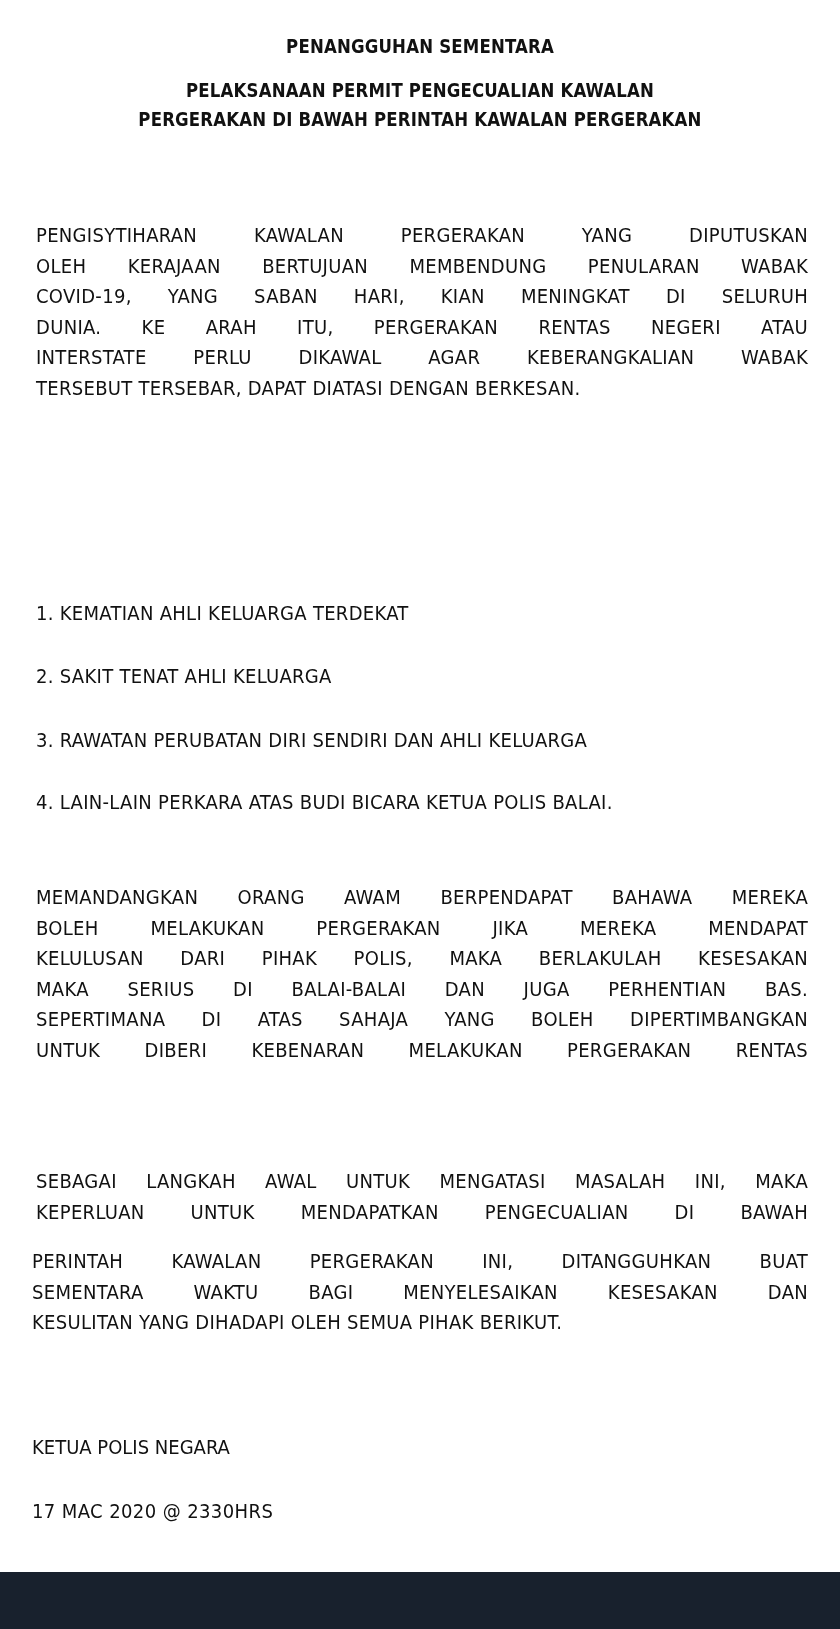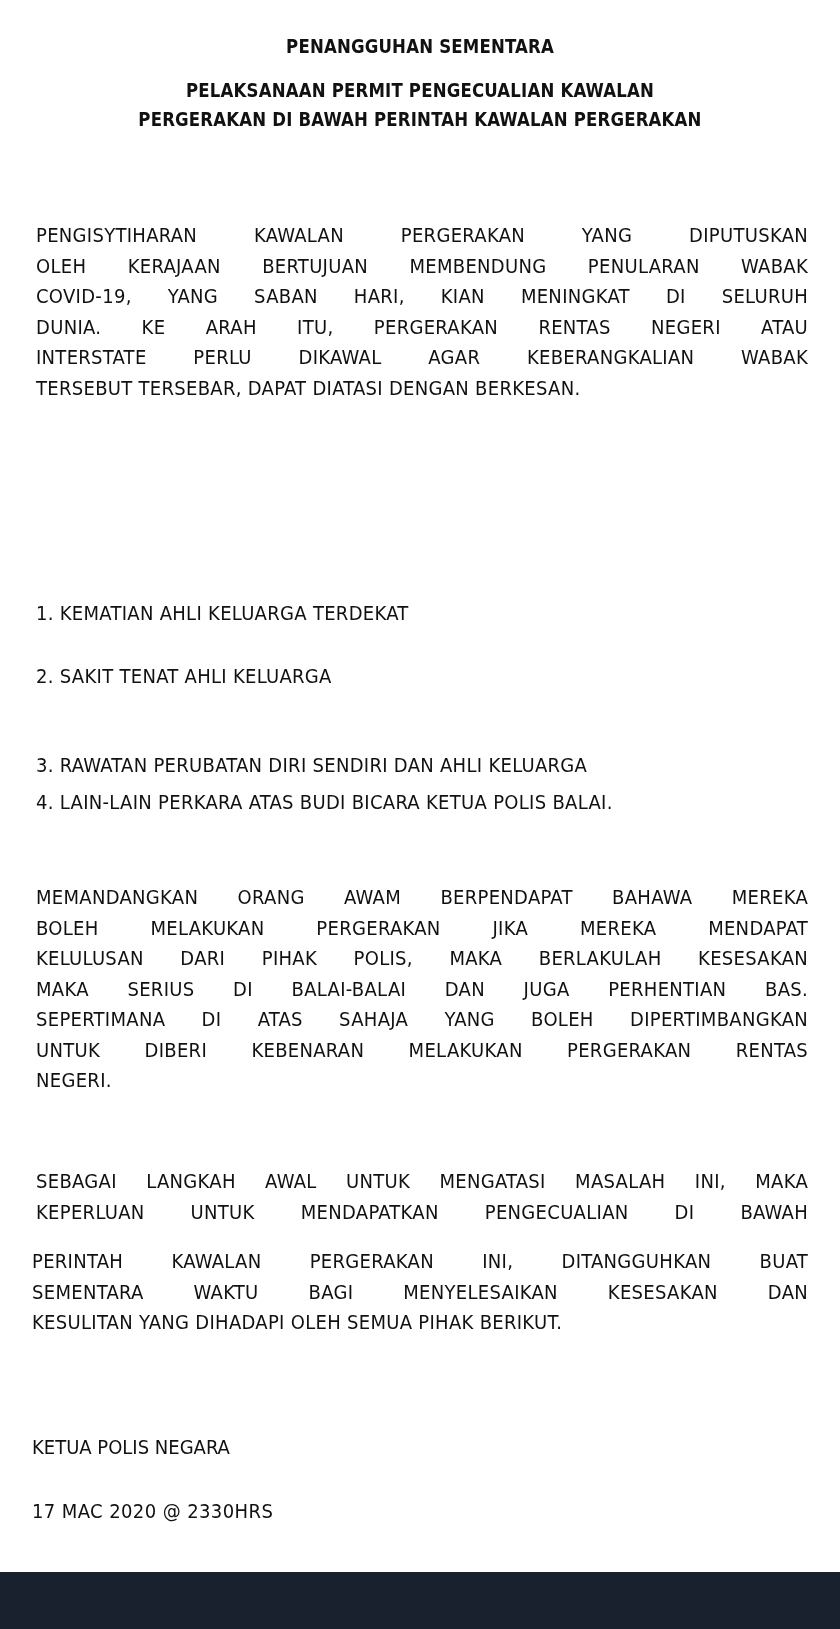--- a/index.html
+++ b/index.html
@@ -19,21 +19,21 @@
     .para {
       position: absolute; left: 36px; width: 772px;
       font-size: 20px; line-height: 30.5px; text-align: justify; text-align-last: left;
       letter-spacing: 0.3px;
     }
     .para .ln { display: block; text-align: justify; text-align-last: justify; white-space: nowrap; }
     .para .ln.last { text-align-last: left; }
     .p1 { top: 220px; }
     .p2 { top: 502px; }
     .item { position: absolute; left: 36px; font-size: 20px; letter-spacing: 0.3px; }
-    .i1 { top: 601px; text-align: center; } .i2 { top: 664px; } .i3 { top: 753px; } .i4 { top: 790px; }
+    .i1 { top: 601px; text-align: center; } .i2 { top: 664px; } .i3 { top: 728px; } .i4 { top: 790px; }
     .p3 { top: 882px; }
     .p4 { top: 1166px; }
     .p5 { top: 1246px; left: 32px; width: 776px; }
     .sig { position: absolute; left: 32px; top: 1435px; font-weight: normal; font-size: 20px; }
     .date { position: absolute; left: 32px; top: 1499px; font-size: 20px; letter-spacing: 0.4px; }
     .footer-bar { position: absolute; left: 0; top: 1572px; width: 840px; height: 57px; background: #18212d; }
   </style>
 </head>
 <body>
 
@@ -59,21 +59,20 @@
   <div class="item i3">3. RAWATAN PERUBATAN DIRI SENDIRI DAN AHLI KELUARGA</div>
   <div class="item i4">4. LAIN-LAIN PERKARA ATAS BUDI BICARA KETUA POLIS BALAI.</div>
 
   <div class="para p3">
     <span class="ln">MEMANDANGKAN ORANG AWAM BERPENDAPAT BAHAWA MEREKA</span>
     <span class="ln">BOLEH MELAKUKAN PERGERAKAN JIKA MEREKA MENDAPAT</span>
     <span class="ln">KELULUSAN DARI PIHAK POLIS,  MAKA BERLAKULAH KESESAKAN</span>
     <span class="ln">MAKA SERIUS DI BALAI-BALAI DAN JUGA PERHENTIAN BAS.</span>
     <span class="ln">SEPERTIMANA DI ATAS SAHAJA YANG BOLEH DIPERTIMBANGKAN</span>
     <span class="ln">UNTUK DIBERI KEBENARAN MELAKUKAN PERGERAKAN RENTAS</span>
-    <span class="ln last">NEGERI.</span>
   </div>
 
   <div class="para p4">
     <span class="ln">SEBAGAI LANGKAH AWAL UNTUK MENGATASI MASALAH INI, MAKA</span>
     <span class="ln">KEPERLUAN UNTUK MENDAPATKAN PENGECUALIAN DI BAWAH</span>
   </div>
 
   <div class="para p5">
     <span class="ln">PERINTAH KAWALAN PERGERAKAN INI, DITANGGUHKAN BUAT</span>
     <span class="ln">SEMENTARA WAKTU BAGI MENYELESAIKAN KESESAKAN DAN</span>

